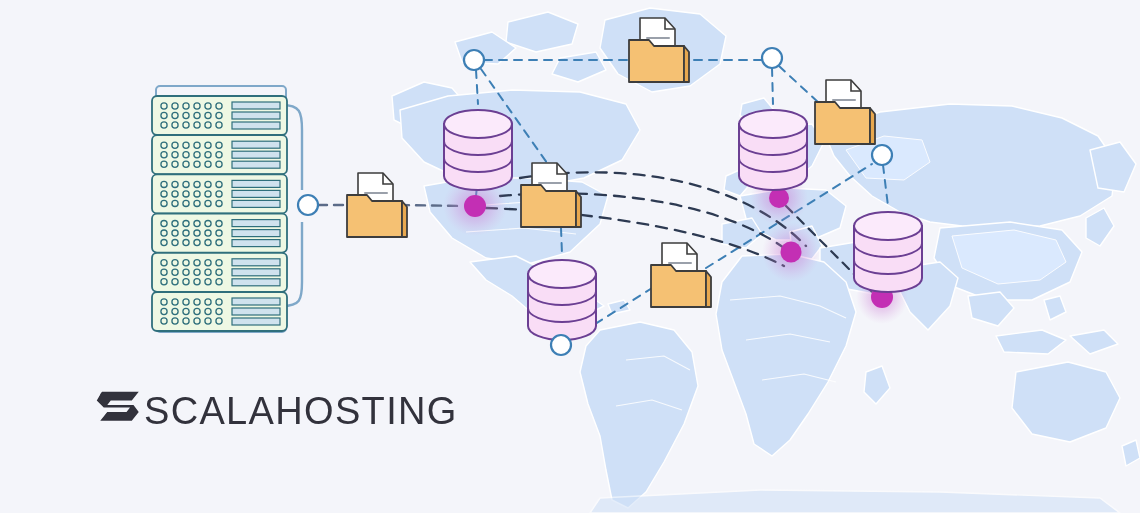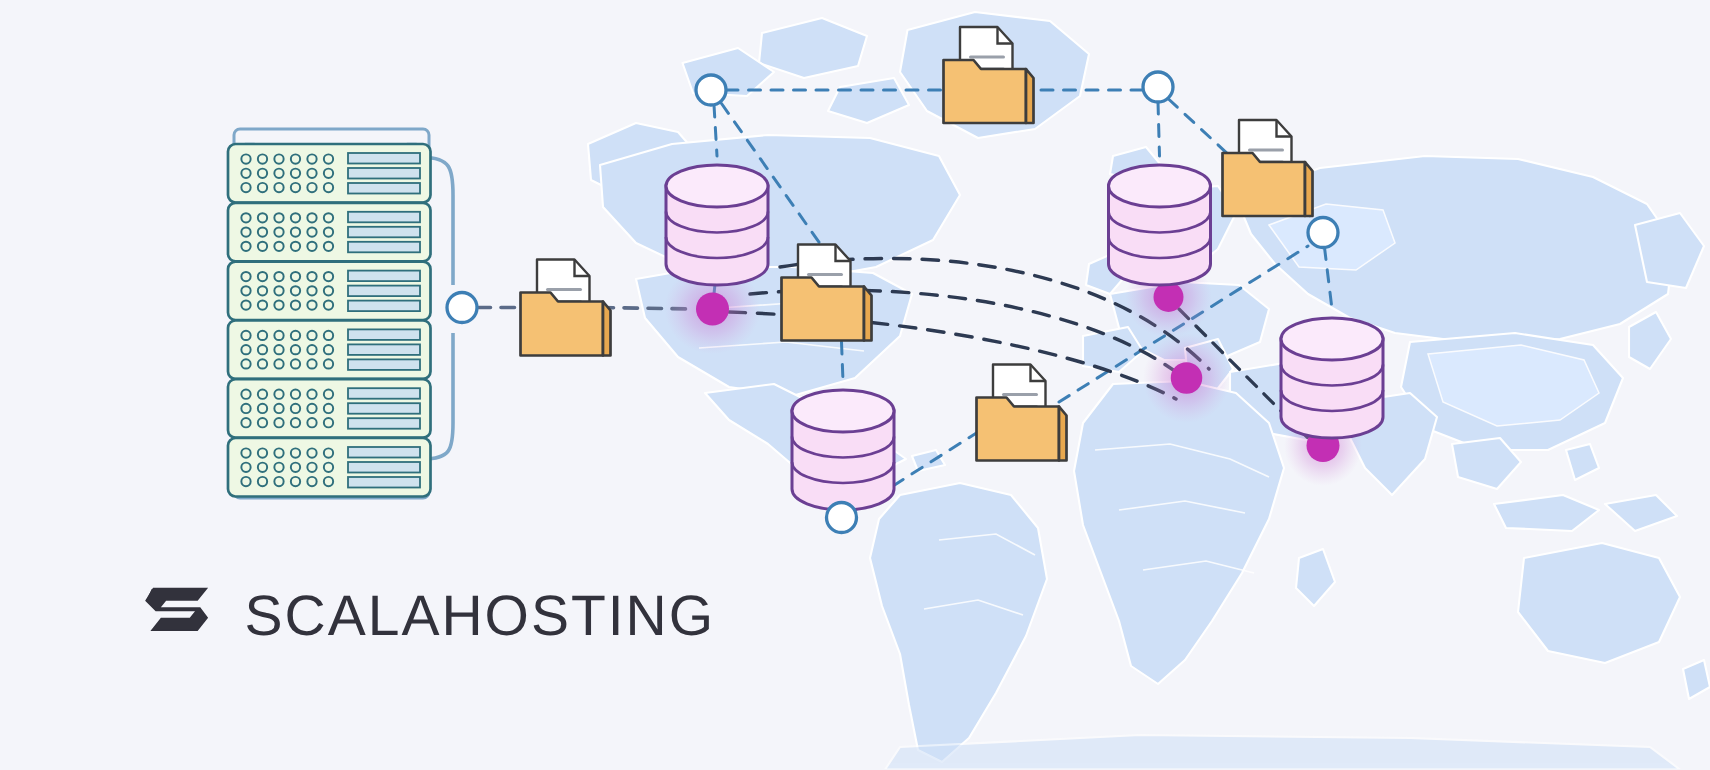--- a/index.html
+++ b/index.html
@@ -6,21 +6,21 @@
   body{
     width:1140px;height:513px;
     background:#f4f5fa;
     font-family:"Liberation Sans", sans-serif;
     overflow:hidden;
   }
   #stage{position:relative;width:1140px;height:513px;overflow:hidden;background:#f4f5fa;}
   #scene{position:absolute;inset:0;}
   .brand{
     position:absolute;left:88px;top:383px;
-    display:flex;align-items:center;gap:19px;
+    display:flex;align-items:center;gap:0;
   }
   .brand-mark{width:56px;height:56px;display:block;}
   .brand-text{
     font-family:"Liberation Sans", sans-serif;
     font-size:38px;
     letter-spacing:0.035em;
     color:#32323c;
     font-weight:400;
     line-height:1;
     white-space:nowrap;

